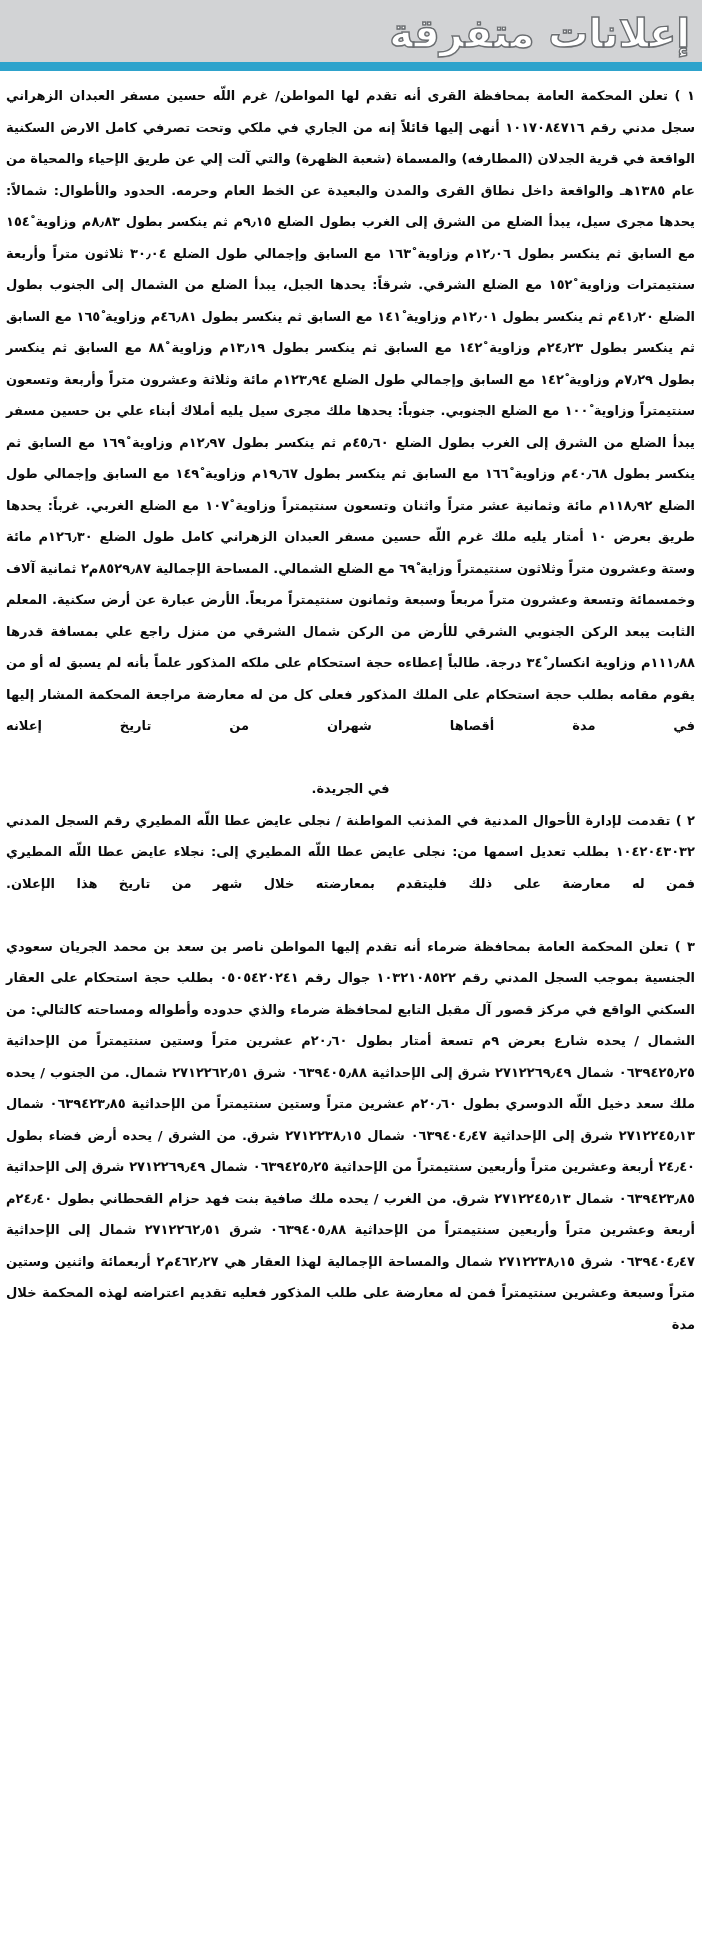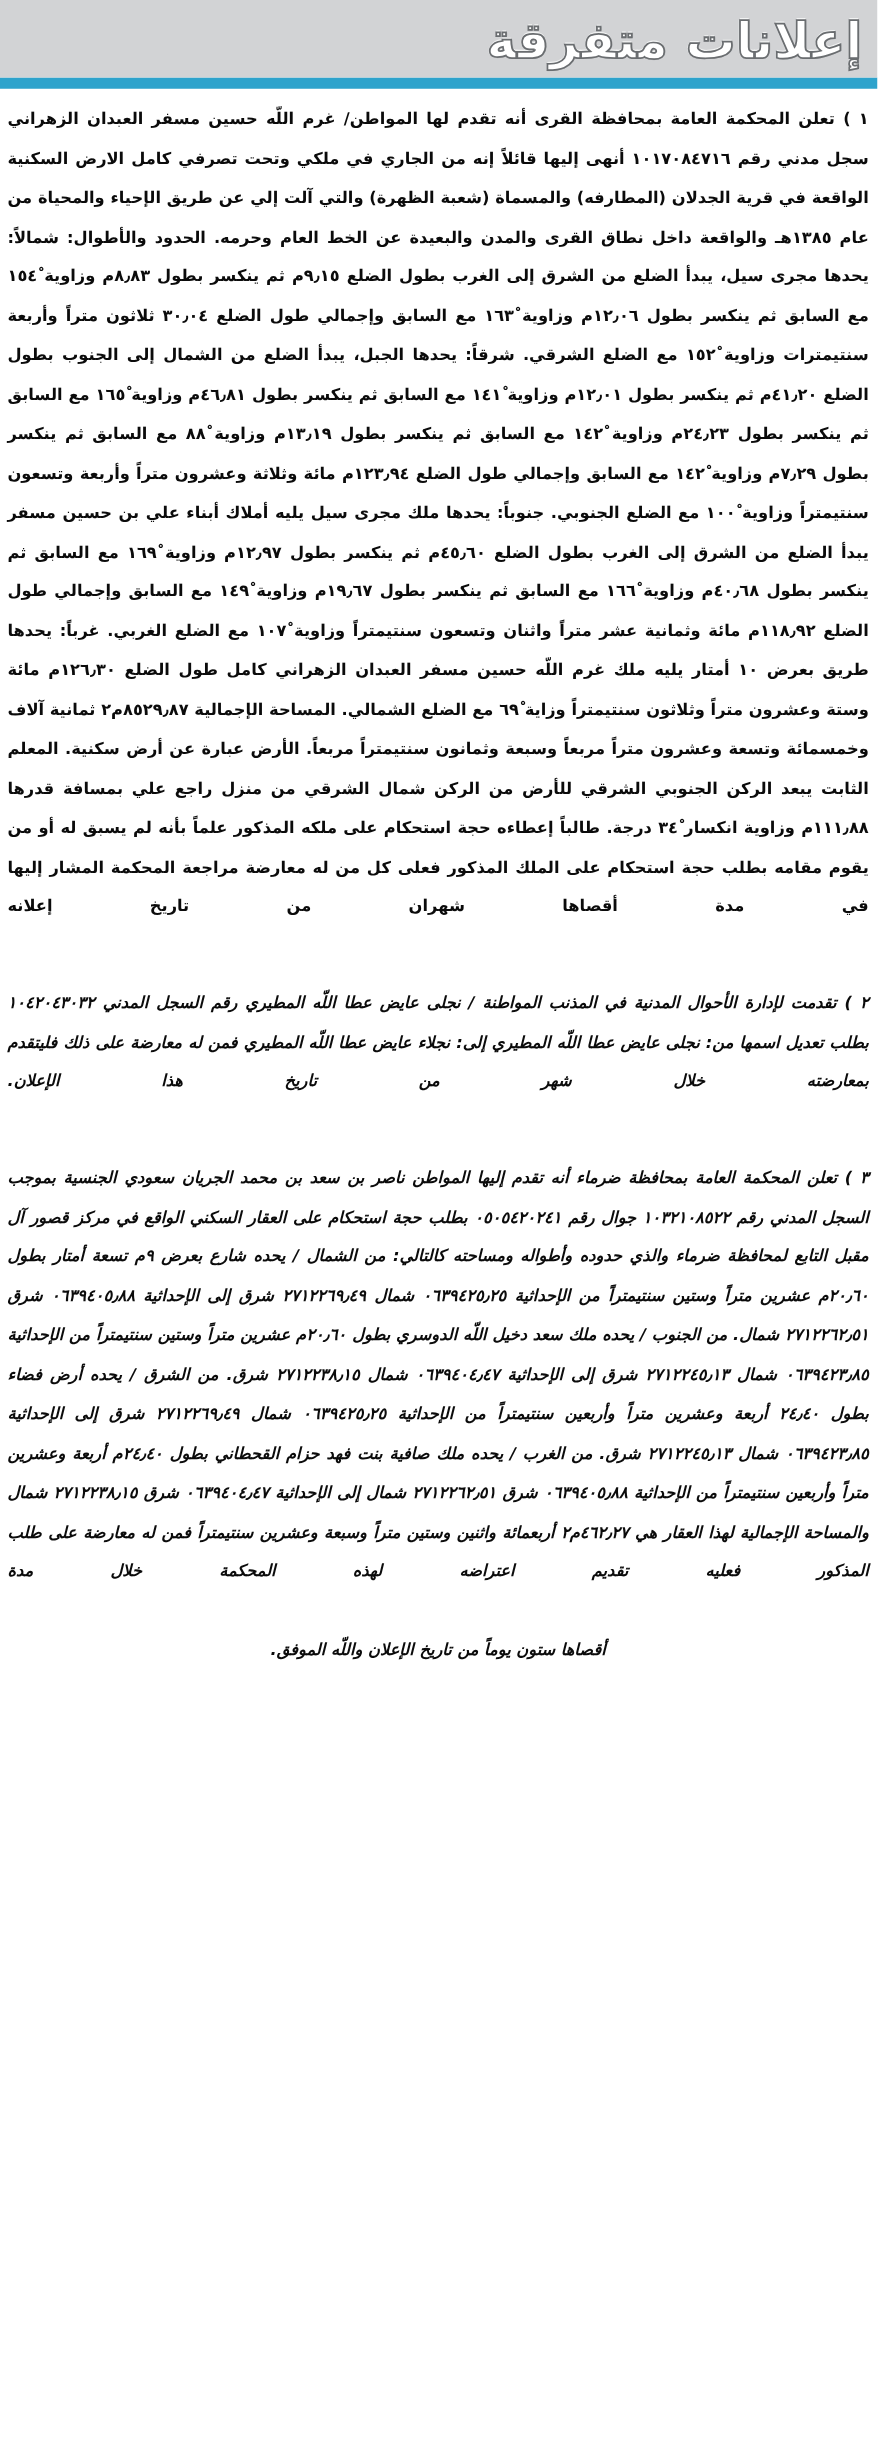--- a/index.html
+++ b/index.html
@@ -61,22 +61,21 @@
   
   .content {
     padding: 9px 7px 10px 6px;
     box-sizing: border-box;
     direction: rtl;
   }
   .ad {
     margin: 0 0 0 0;
   }
   .ad + .ad {
-    margin-top: 14px;
-    font-style: italic;
+    margin-top: 0;
   }
   .ad p {
     margin: 0;
     font-family: "DejaVu Sans", "Liberation Sans", sans-serif;
     font-size: 13px;
     font-weight: bold;
     line-height: 31.5px;
     color: #0b0b0b;
     text-align: justify;
     text-justify: inter-word;
@@ -103,25 +102,25 @@
 
   <div class="masthead">
     <div class="masthead-title">إعلانات متفرقة</div>
   </div>
   <div class="masthead-rule"></div>
 
   <div class="content">
 
     <div class="ad">
       <p>١ ) تعلن المحكمة العامة بمحافظة القرى أنه تقدم لها المواطن/ غرم اللّه حسين مسفر العبدان الزهراني سجل مدني رقم ١٠١٧٠٨٤٧١٦ أنهى إليها قائلاً إنه من الجاري في ملكي وتحت تصرفي كامل الارض السكنية الواقعة في قرية الجدلان (المطارفه) والمسماة (شعبة الظهرة) والتي آلت إلي عن طريق الإحياء والمحياة من عام ١٣٨٥هـ والواقعة داخل نطاق القرى والمدن والبعيدة عن الخط العام وحرمه. الحدود والأطوال: شمالاً: يحدها مجرى سيل، يبدأ الضلع من الشرق إلى الغرب بطول الضلع ٩٫١٥م ثم ينكسر بطول ٨٫٨٣م وزاوية ١٥٤ْ مع السابق ثم ينكسر بطول ١٢٫٠٦م وزاوية ١٦٣ْ مع السابق وإجمالي طول الضلع ٣٠٫٠٤ ثلاثون متراً وأربعة سنتيمترات وزاوية ١٥٢ْ مع الضلع الشرقي. شرقاً: يحدها الجبل، يبدأ الضلع من الشمال إلى الجنوب بطول الضلع ٤١٫٢٠م ثم ينكسر بطول ١٢٫٠١م وزاوية ١٤١ْ مع السابق ثم ينكسر بطول ٤٦٫٨١م وزاوية ١٦٥ْ مع السابق ثم ينكسر بطول ٢٤٫٢٣م وزاوية ١٤٢ْ مع السابق ثم ينكسر بطول ١٣٫١٩م وزاوية ٨٨ْ مع السابق ثم ينكسر بطول ٧٫٢٩م وزاوية ١٤٢ْ مع السابق وإجمالي طول الضلع ١٢٣٫٩٤م مائة وثلاثة وعشرون متراً وأربعة وتسعون سنتيمتراً وزاوية ١٠٠ْ مع الضلع الجنوبي. جنوباً: يحدها ملك مجرى سيل يليه أملاك أبناء علي بن حسين مسفر يبدأ الضلع من الشرق إلى الغرب بطول الضلع ٤٥٫٦٠م ثم ينكسر بطول ١٢٫٩٧م وزاوية ١٦٩ْ مع السابق ثم ينكسر بطول ٤٠٫٦٨م وزاوية ١٦٦ْ مع السابق ثم ينكسر بطول ١٩٫٦٧م وزاوية ١٤٩ْ مع السابق وإجمالي طول الضلع ١١٨٫٩٢م مائة وثمانية عشر متراً واثنان وتسعون سنتيمتراً وزاوية ١٠٧ْ مع الضلع الغربي. غرباً: يحدها طريق بعرض ١٠ أمتار يليه ملك غرم اللّه حسين مسفر العبدان الزهراني كامل طول الضلع ١٢٦٫٣٠م مائة وستة وعشرون متراً وثلاثون سنتيمتراً وزاية ٦٩ْ مع الضلع الشمالي. المساحة الإجمالية ٨٥٢٩٫٨٧م٢ ثمانية آلاف وخمسمائة وتسعة وعشرون متراً مربعاً وسبعة وثمانون سنتيمتراً مربعاً. الأرض عبارة عن أرض سكنية. المعلم الثابت يبعد الركن الجنوبي الشرقي للأرض من الركن شمال الشرقي من منزل راجع علي بمسافة قدرها ١١١٫٨٨م وزاوية انكسار ٣٤ْ درجة. طالباً إعطاءه حجة استحكام على ملكه المذكور علماً بأنه لم يسبق له أو من يقوم مقامه بطلب حجة استحكام على الملك المذكور فعلى كل من له معارضة مراجعة المحكمة المشار إليها في مدة أقصاها شهران من تاريخ إعلانه</p>
+      <p class="tail-center">في الجريدة.</p>
     </div>
 
     <div class="ad">
       <p>٢ ) تقدمت لإدارة الأحوال المدنية في المذنب المواطنة / نجلى عايض عطا اللّه المطيري رقم السجل المدني ١٠٤٢٠٤٣٠٣٢ بطلب تعديل اسمها من: نجلى عايض عطا اللّه المطيري إلى: نجلاء عايض عطا اللّه المطيري فمن له معارضة على ذلك فليتقدم بمعارضته خلال شهر من تاريخ هذا الإعلان.</p>
     </div>
 
     <div class="ad">
       <p>٣ ) تعلن المحكمة العامة بمحافظة ضرماء أنه تقدم إليها المواطن ناصر بن سعد بن محمد الجريان سعودي الجنسية بموجب السجل المدني رقم ١٠٣٢١٠٨٥٢٢ جوال رقم ٠٥٠٥٤٢٠٢٤١ بطلب حجة استحكام على العقار السكني الواقع في مركز قصور آل مقبل التابع لمحافظة ضرماء والذي حدوده وأطواله ومساحته كالتالي: من الشمال / يحده شارع بعرض ٩م تسعة أمتار بطول ٢٠٫٦٠م عشرين متراً وستين سنتيمتراً من الإحداثية ٠٦٣٩٤٢٥٫٢٥ شمال ٢٧١٢٢٦٩٫٤٩ شرق إلى الإحداثية ٠٦٣٩٤٠٥٫٨٨ شرق ٢٧١٢٢٦٢٫٥١ شمال. من الجنوب / يحده ملك سعد دخيل اللّه الدوسري بطول ٢٠٫٦٠م عشرين متراً وستين سنتيمتراً من الإحداثية ٠٦٣٩٤٢٣٫٨٥ شمال ٢٧١٢٢٤٥٫١٣ شرق إلى الإحداثية ٠٦٣٩٤٠٤٫٤٧ شمال ٢٧١٢٢٣٨٫١٥ شرق. من الشرق / يحده أرض فضاء بطول ٢٤٫٤٠ أربعة وعشرين متراً وأربعين سنتيمتراً من الإحداثية ٠٦٣٩٤٢٥٫٢٥ شمال ٢٧١٢٢٦٩٫٤٩ شرق إلى الإحداثية ٠٦٣٩٤٢٣٫٨٥ شمال ٢٧١٢٢٤٥٫١٣ شرق. من الغرب / يحده ملك صافية بنت فهد حزام القحطاني بطول ٢٤٫٤٠م أربعة وعشرين متراً وأربعين سنتيمتراً من الإحداثية ٠٦٣٩٤٠٥٫٨٨ شرق ٢٧١٢٢٦٢٫٥١ شمال إلى الإحداثية ٠٦٣٩٤٠٤٫٤٧ شرق ٢٧١٢٢٣٨٫١٥ شمال والمساحة الإجمالية لهذا العقار هي ٤٦٢٫٢٧م٢ أربعمائة واثنين وستين متراً وسبعة وعشرين سنتيمتراً فمن له معارضة على طلب المذكور فعليه تقديم اعتراضه لهذه المحكمة خلال مدة</p>
-      <p class="tail-center">أقصاها ستون يوماً من تاريخ الإعلان واللّه الموفق.</p>
     </div>
 
   </div>
 </div>
 
 </body></html>

